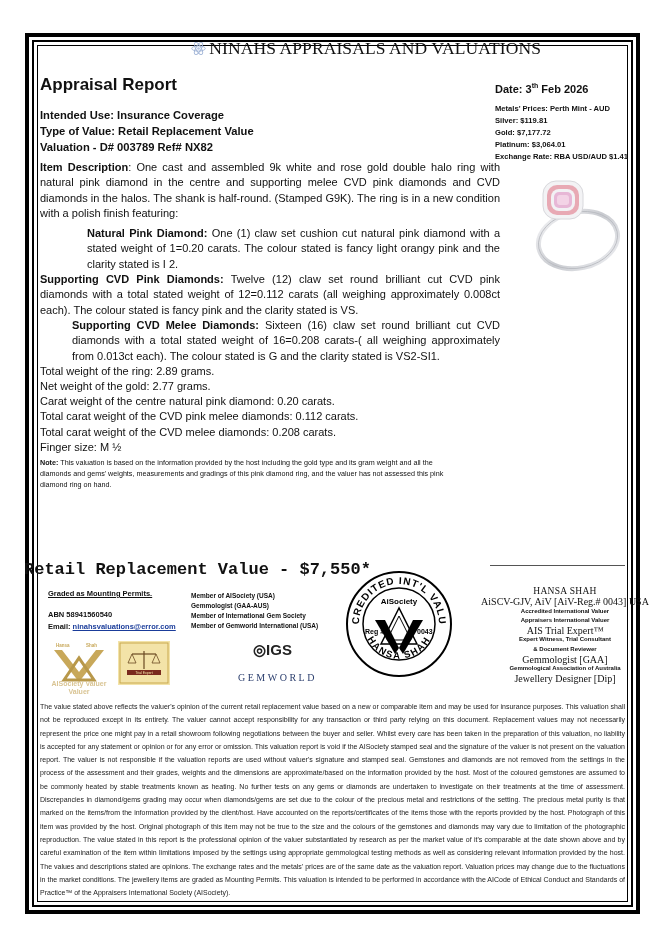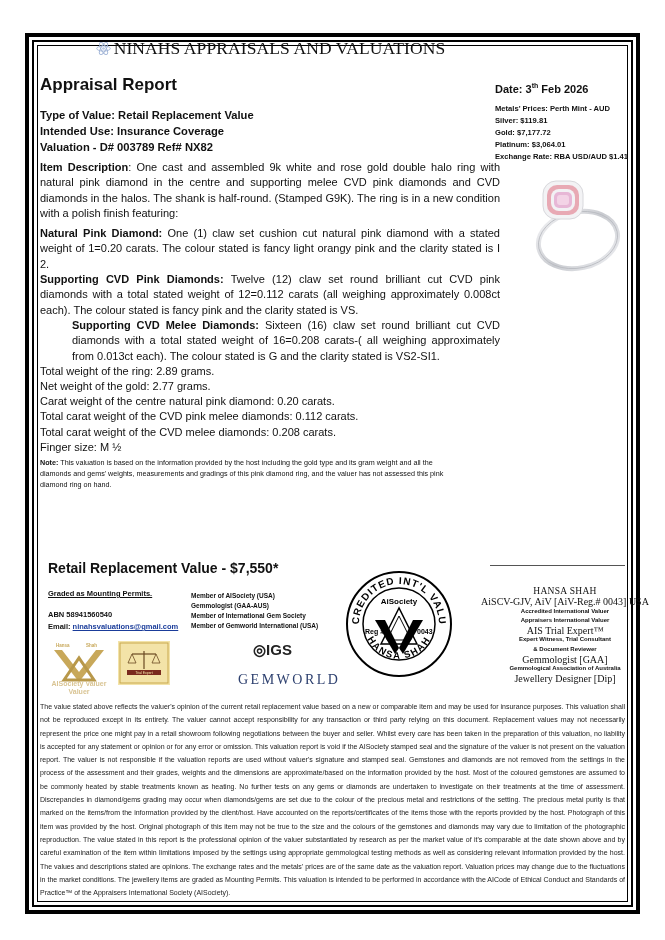--- a/index.html
+++ b/index.html
@@ -1,51 +1,51 @@
 <!DOCTYPE html>
 <html><head>
 <meta charset="utf-8">
 <style>
   html, body { margin:0; padding:0; background:#ffffff; }
   body { width:665px; height:940px; position:relative; overflow:hidden; font-family:"Liberation Sans", sans-serif; color:#111; }
   .frame-outer { position:absolute; left:25px; top:33px; width:615px; height:881px; box-sizing:border-box; border:4px solid #000; }
   .frame-mid { position:absolute; left:3px; top:3px; right:3px; bottom:3px; border:2px solid #000; }
   .frame-inner { position:absolute; left:3px; top:3px; right:3px; bottom:3px; border:1px solid #000; background:#fff; }
 
-  .header-title { position:absolute; left:0; width:541px; top:38px; text-align:center; font-family:"Liberation Serif", serif; font-size:17.5px; letter-spacing:0.1px; color:#111; }
+  .header-title { position:absolute; left:0; width:541px; top:38px; text-align:right; font-family:"Liberation Serif", serif; font-size:17.5px; letter-spacing:0.1px; color:#111; }
   .header-title .logo-icon { display:inline-block; width:15px; height:15px; vertical-align:-2px; margin-right:3px; }
 
   .report-title { position:absolute; left:40px; top:75px; font-size:17px; font-weight:bold; }
   .date { position:absolute; left:495px; top:82px; font-size:11px; font-weight:bold; }
   .date sup { font-size:7px; }
 
   .metals { position:absolute; left:495px; top:103px; font-size:7.6px; font-weight:bold; line-height:11.9px; }
 
   .ring-img { position:absolute; left:530px; top:178px; width:95px; height:100px; }
 
   .main-col { position:absolute; left:40px; top:107px; width:460px; font-size:11px; line-height:15.3px; }
   .main-col .b { font-weight:bold; }
   .hdr-line { font-weight:bold; font-size:11.2px; line-height:16px; }
   .para { text-align:justify; margin-top:3px; }
   .dim { padding-left:3px; }
   .weights div { line-height:15.2px; }
   .note { font-size:7.2px; line-height:11px; margin-top:2px; width:415px; }
 
-  .rrv { position:absolute; left:48px; top:560px; font-size:14px; font-weight:bold; }
+  .rrv { position:absolute; left:24px; top:560px; font-size:17px; font-weight:bold;font-family:Liberation Mono, monospace; }
   .graded { position:absolute; left:48px; top:589px; font-size:7.5px; font-weight:bold;text-decoration:underline; }
   .abn { position:absolute; left:48px; top:610px; font-size:7.5px; font-weight:bold; }
   .email { position:absolute; left:48px; top:622px; font-size:7.5px; font-weight:bold; }
   .email a { color:#1a3c9a; text-decoration:underline; }
 
   .members { position:absolute; left:191px; top:591px; font-size:6.5px; font-weight:bold; line-height:10px; }
 
   .logo-ais { position:absolute; left:50px; top:640px; width:58px; height:56px; }
   .logo-trial { position:absolute; left:118px; top:641px; width:52px; height:44px; }
   .logo-igs { position:absolute; left:253px; top:641px; font-family:Liberation Sans, sans-serif; font-size:15px; font-weight:bold; color:#222; }
-  .logo-gemworld { position:absolute; left:238px; top:672px; font-family:"Liberation Serif", serif; font-size:14px; letter-spacing:2.5px; color:#2c3f6e; }
+  .logo-gemworld { position:absolute; left:238px; top:672px; font-family:"Liberation Serif", serif; font-size:10px; letter-spacing:2.5px; color:#2c3f6e; }
 
   .seal { position:absolute; left:345px; top:570px; width:108px; height:108px; }
 
   .sig-line { position:absolute; left:490px; top:565px; width:135px; border-top:1px solid #555; }
   .valuer { position:absolute; left:480px; top:585px; width:170px; text-align:center; line-height:9.6px; }
   .valuer .name { font-family:"Liberation Serif", serif; font-size:9.5px; letter-spacing:0.3px; line-height:12px; }
   .valuer .serif { font-family:"Liberation Serif", serif; font-size:10px; font-weight:normal; }
   .valuer .sans { font-size:6px; font-weight:bold; }
 
   .disclaimer { position:absolute; left:40px; top:700px; width:585px; font-size:7px; line-height:13.3px; text-align:justify; color:#222; }
@@ -91,27 +91,27 @@
   <ellipse cx="48" cy="62" rx="40" ry="28" fill="none" stroke="url(#band)" stroke-width="5" transform="rotate(-12 48 62)"></ellipse>
   <ellipse cx="48" cy="62" rx="40" ry="28" fill="none" stroke="#b7b9bf" stroke-width="0.8" transform="rotate(-12 48 62)"></ellipse>
   <rect x="13" y="3" width="40" height="38" rx="13" fill="#f3f3f5" stroke="#d8d8dc" stroke-width="1"></rect>
   <rect x="17" y="7" width="32" height="30" rx="10" fill="#e8a9b4"></rect>
   <rect x="21" y="11" width="24" height="22" rx="8" fill="#f2f1f4"></rect>
   <rect x="24" y="14" width="18" height="16" rx="5" fill="#e7b7d6"></rect>
   <rect x="27" y="17" width="12" height="10" rx="3" fill="#f3d3e6"></rect>
 </svg>
 
 <div class="main-col">
+  <div class="hdr-line">Intended Use: Insurance Coverage</div>
   <div class="hdr-line">Type of Value: Retail Replacement Value</div>
-  <div class="hdr-line">Intended Use: Insurance Coverage</div>
   <div class="hdr-line">Valuation - D# 003789 Ref# NX82</div>
 
   <div class="para" style="margin-top:5px;"><span class="b">Item Description</span><span>: One cast and assembled 9k white and rose gold double halo ring with natural pink diamond in the centre and supporting melee CVD pink diamonds and CVD diamonds in the halos. The shank is half-round. (Stamped G9K). The ring is in a new condition with a polish finish featuring:</span></div>
 
-  <div class="para" style="margin-top:5px;"><span class="b">Natural Pink Diamond:</span><span> One (1) claw set cushion cut natural pink diamond with a stated weight of 1=0.20 carats. The colour stated is fancy light orangy pink and the clarity stated is I 2.</span></div>
+  <div class="para" style="margin-top:5px;margin-left:47px;"><span class="b">Natural Pink Diamond:</span><span> One (1) claw set cushion cut natural pink diamond with a stated weight of 1=0.20 carats. The colour stated is fancy light orangy pink and the clarity stated is I 2.</span></div>
 
 
   <div class="para" style="margin-top:0;"><span class="b">Supporting CVD Pink Diamonds:</span><span> Twelve (12) claw set round brilliant cut CVD pink diamonds with a total stated weight of 12=0.112 carats (all weighing approximately 0.008ct each). The colour stated is fancy pink and the clarity stated is VS.</span></div>
 
   <div class="para" style="margin-top:0;margin-left:32px;"><span class="b">Supporting CVD Melee Diamonds:</span><span> Sixteen (16) claw set round brilliant cut CVD diamonds with a total stated weight of 16=0.208 carats-( all weighing approximately from 0.013ct each). The colour stated is G and the clarity stated is VS2-SI1.</span></div>
 
   <div class="weights">
     <div>Total weight of the ring: 2.89 grams.</div>
     <div>Net weight of the gold: 2.77 grams.</div>
     <div>Carat weight of the centre natural pink diamond: 0.20 carats.</div>
@@ -119,21 +119,21 @@
     <div>Total carat weight of the CVD melee diamonds: 0.208 carats.</div>
     <div>Finger size: M ½</div>
   </div>
 
   <div class="note"><span class="b">Note:</span><span> This valuation is based on the information provided by the host including the gold type and its gram weight and all the diamonds and gems' weights, measurements and gradings of this pink diamond ring, and the valuer has not assessed this pink diamond ring on hand.</span></div>
 </div>
 
 <div class="rrv">Retail Replacement Value - $7,550*</div>
 <div class="graded">Graded as Mounting Permits.</div>
 <div class="abn">ABN 58941560540</div>
-<div class="email"><span>Email: </span><a>ninahsvaluations@gmail.com</a></div>
+<div class="email"><span>Email: </span><a>ninahsvaluations@error.com</a></div>
 
 <div class="members">
   <div>Member of AISociety (USA)</div>
   <div>Gemmologist (GAA-AUS)</div>
   <div>Member of International Gem Society</div>
   <div>Member of Gemworld International (USA)</div>
 </div>
 
 <svg class="logo-ais" viewBox="0 0 58 56">
   <text x="6" y="7" font-size="4.5" font-weight="bold" fill="#c8a85a" font-family="Liberation Sans, sans-serif">Hansa</text>

